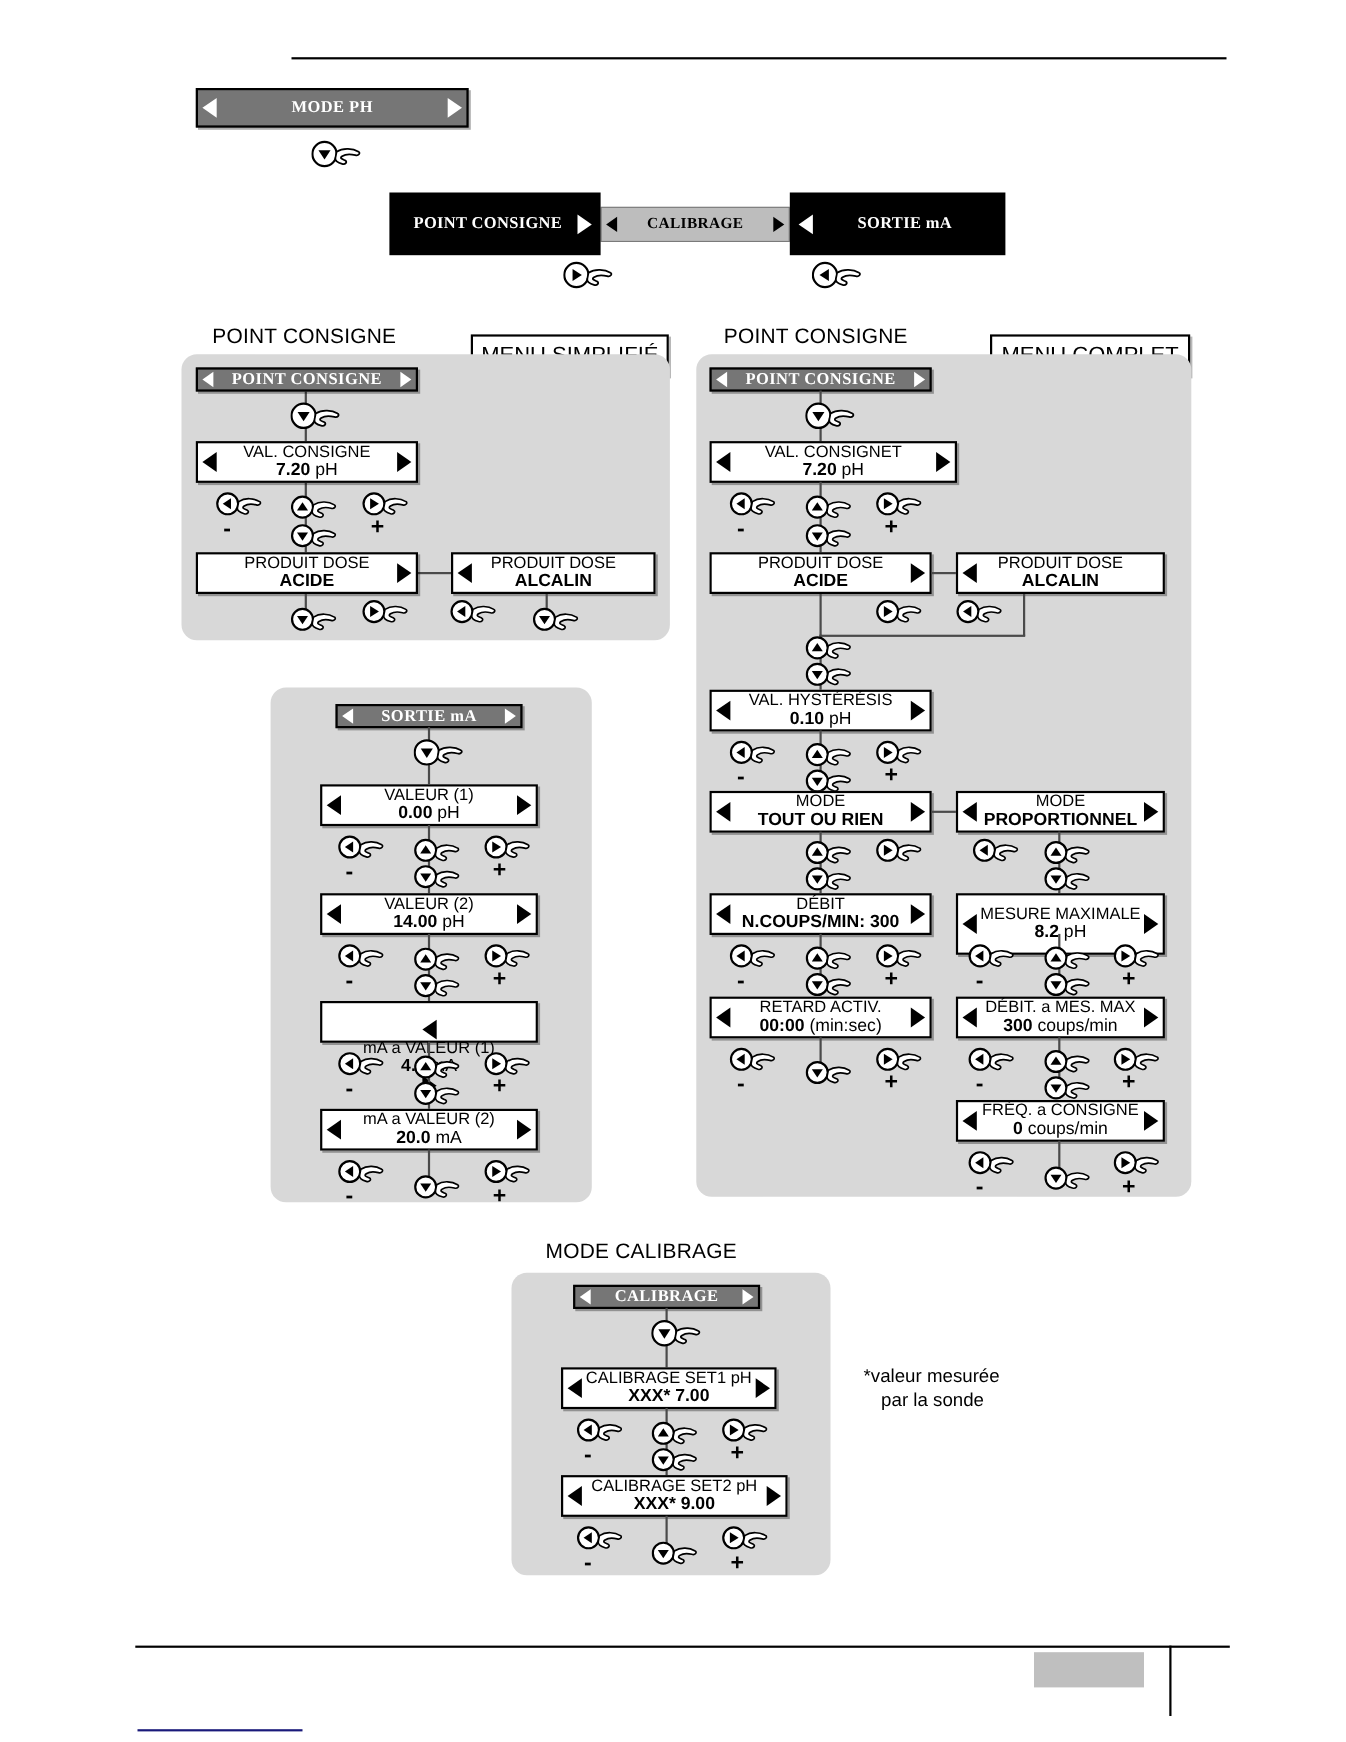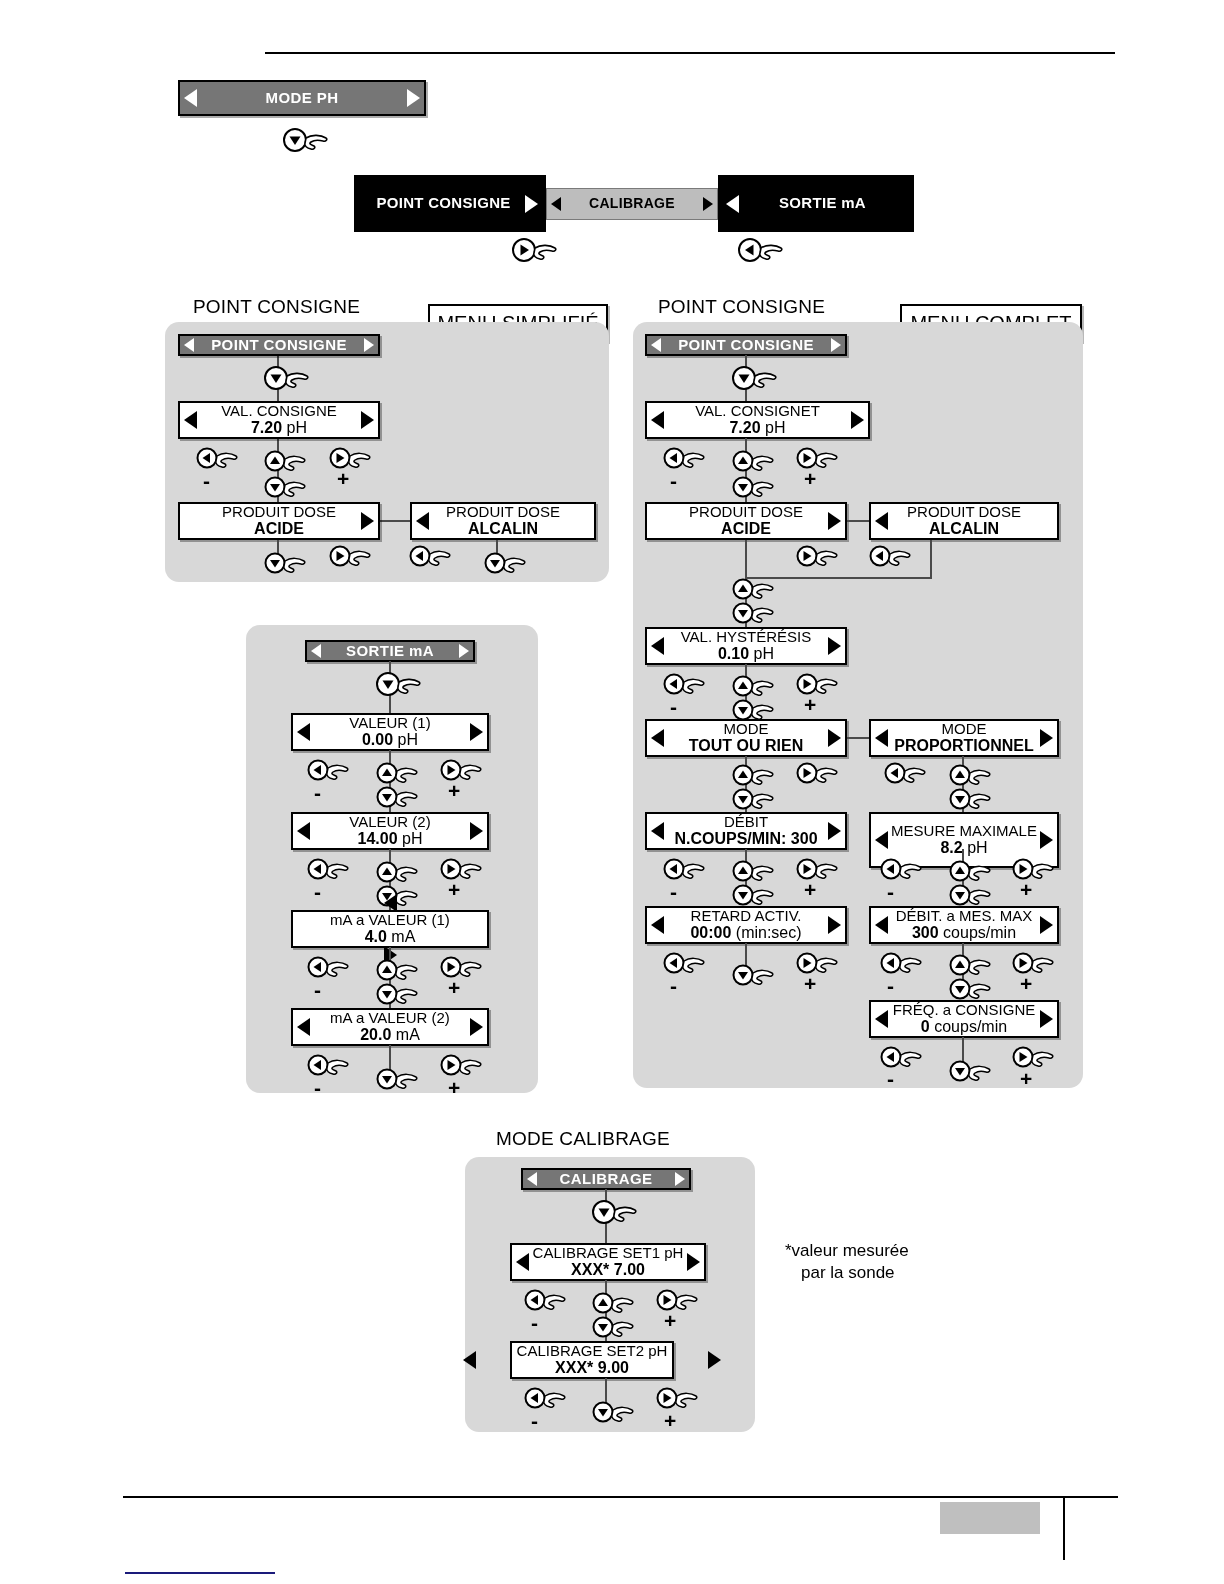--- a/index.html
+++ b/index.html
@@ -52,28 +52,27 @@
     box-sizing:border-box;
     white-space:nowrap;
   }
   .lcd .lbl{
     flex:1;text-align:center;line-height:1.08;
     display:flex;flex-direction:column;justify-content:center;align-items:center;
   }
   .lcd .l1{font-size:15px;}
   .lcd .l2{font-size:16px;font-weight:bold;}
   .lcd .l2 .unit{font-weight:normal;}
-  .lcd .single{font-size:15px;font-weight:bold;}
+  .lcd .single{font-size:15px;font-weight:bold;font-family:Liberation Serif, serif;}
 
   
   .lcd.white{
     background:#fff;border:2px solid #000;
     box-shadow:2px 2px 0 rgba(0,0,0,.32);
     padding:15px 4px;
-    justify-content:center;
   }
   
   .lcd.grey{
     background:#767676;border:2px solid #000;
     box-shadow:2px 2px 0 rgba(0,0,0,.32);
     color:#fff;
     padding:2px 4px;
   }
   .lcd.grey .single{font-size:15px;font-weight:bold;letter-spacing:.4px;}
   
@@ -914,21 +913,21 @@
 </div>
 <div class="press" style="left:656px;top:1287px;">
   <svg width="46" height="28" viewBox="0 0 46 28">
       <circle cx="11" cy="13" r="9.5" fill="#fff" stroke="#000" stroke-width="2"></circle>
       <polygon points="7.5,8 7.5,18 15.5,13" fill="#000"></polygon>
       <path d="M21 11 C27 7,35 8,40 11 C42 12,40 15,37 14 C33 13,29 13,26 15 C23 17,27 18,29 19 C31 20,29 23,26 22 C22 21,19 19,20 16 Z" fill="#fff" stroke="#000" stroke-width="1.5"></path>
     </svg>
 </div>
 <div class="sign" style="left:664px;top:1310px;">+</div>
 
-<div class="lcd white" style="left:510px;top:1341px;width:164px;height:38px;gap:41px;">
+<div class="lcd white" style="left:510px;top:1341px;width:206px;height:38px;">
   <div class="tri left"></div>
   <div class="lbl">
     <div class="l1">CALIBRAGE SET2 pH</div>
     <div class="l2" style="width:100%;flex-direction:row;justify-content:space-between;padding:0 4px;box-sizing:border-box;">
       <span>XXX*</span>
       <span>9.00</span>
     </div>
   </div>
   <div class="tri right"></div>
 </div>

